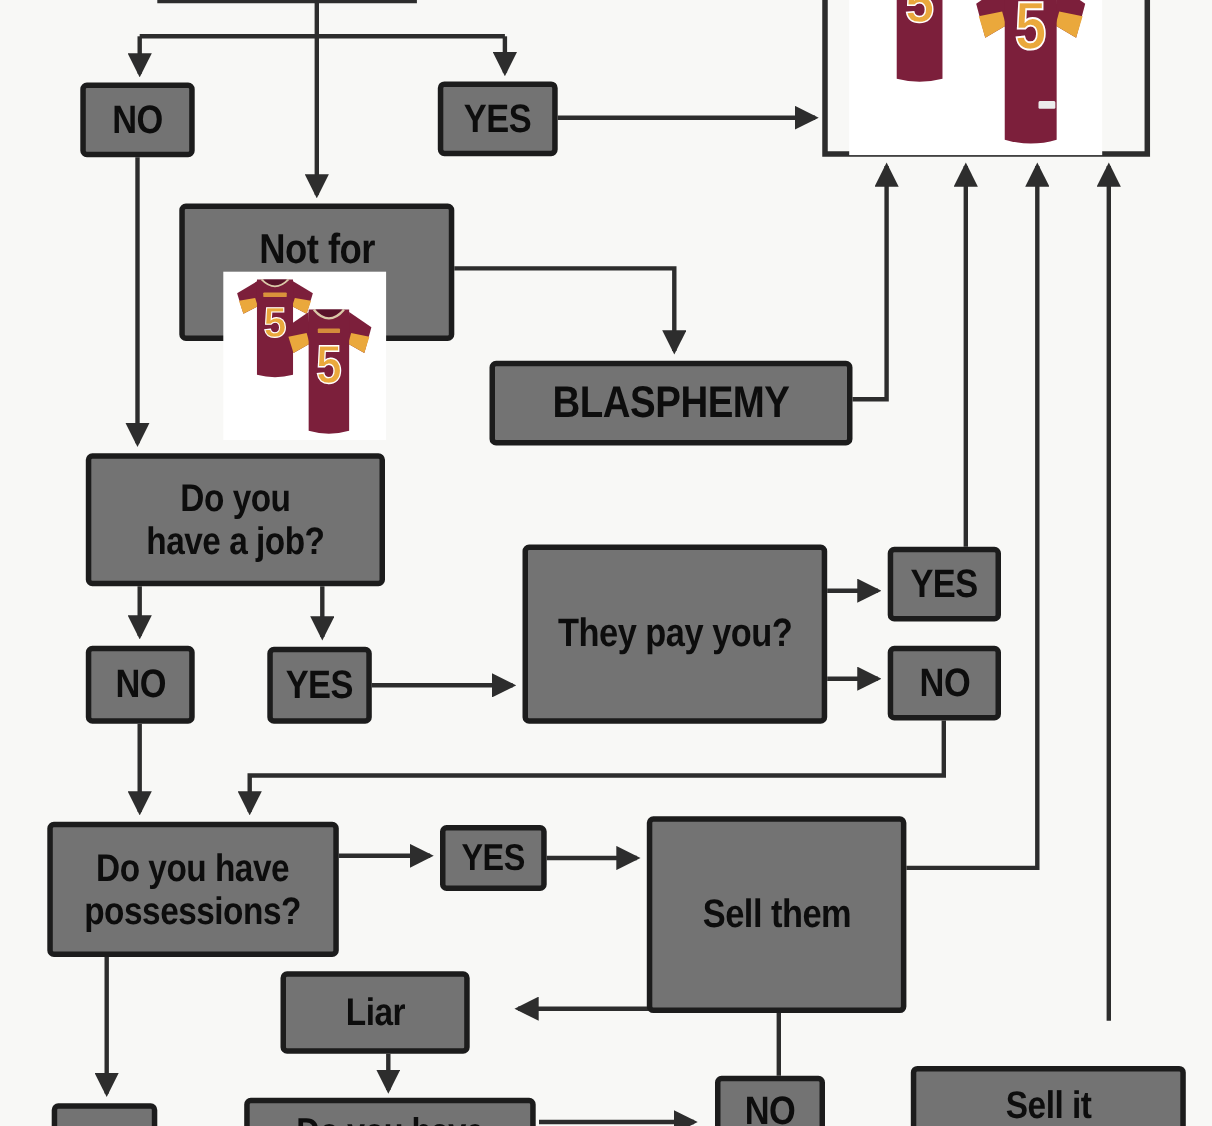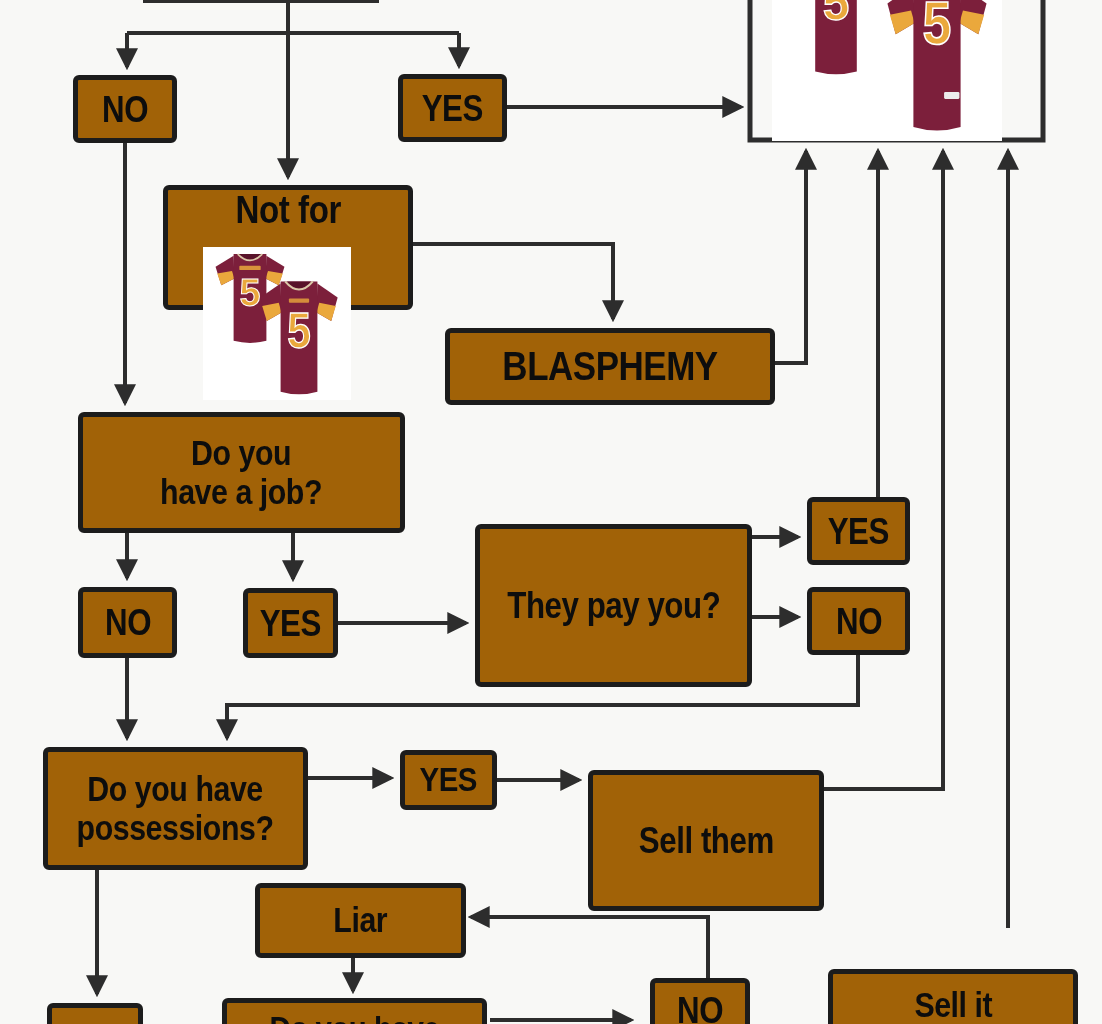--- a/index.html
+++ b/index.html
@@ -4,44 +4,44 @@
 <style>
   html,body{margin:0;padding:0;}
   body{
     width:1102px;height:1024px;position:relative;overflow:hidden;
     background:#f8f8f6;
     font-family:"Liberation Sans", sans-serif;
   }
   svg.wires{position:absolute;left:0;top:0;z-index:1;}
   .node{
     position:absolute;box-sizing:border-box;z-index:2;
-    background:#a16207;border:5px solid #1c1c1c;border-radius:6px;
+    background:#737373;border:5px solid #1c1c1c;border-radius:6px;
     display:flex;align-items:center;justify-content:center;
     color:#0d0d0d;font-weight:700;text-align:center;
   }
   .node .lbl{
     white-space:pre-line;line-height:1.12;letter-spacing:-.5px;
     display:inline-block;transform:scale(.92,1.06);
   }
   .top-align{align-items:flex-start;}
   
   #no-top       {left:73px;  top:75px;  width:104px; height:68px; font-size:34px;}
   #yes-top      {left:398px; top:74px;  width:109px; height:68px; font-size:34px;}
-  #not-for      {left:163px; top:185px; width:250px; height:125px; font-size:36px; padding-top:0;}
+  #not-for      {left:163px; top:185px; width:250px; height:125px; font-size:36px; padding-top:16px;}
   #blasphemy    {left:445px; top:328px; width:330px; height:77px; font-size:38px;text-align:right;}
-  #job          {left:78px;  top:412px; width:327px; height:121px; font-size:33px;}
+  #job          {left:78px;  top:412px; width:272px; height:121px; font-size:33px;}
   #job-no       {left:78px;  top:587px; width:99px;  height:71px; font-size:34px;}
   #job-yes      {left:243px; top:588px; width:95px;  height:70px; font-size:34px;}
-  #pay          {left:475px; top:495px; width:277px; height:163px; font-size:34px;margin-top:29px;}
+  #pay          {left:475px; top:495px; width:277px; height:163px; font-size:34px;}
   #pay-yes      {left:807px; top:497px; width:103px; height:68px; font-size:34px;}
   #pay-no       {left:807px; top:587px; width:103px; height:68px; font-size:34px;}
   #possessions  {left:43px;  top:747px; width:265px; height:123px; font-size:33px;}
   #poss-yes     {left:400px; top:750px; width:97px;  height:60px; font-size:32px;}
-  #sell-them    {left:588px; top:770px; width:236px; height:141px; font-size:34px;}
-  #liar         {left:255px; top:883px; width:211px; height:75px; font-size:33px;}
+  #sell-them    {left:588px; top:742px; width:236px; height:179px; font-size:34px;}
+  #liar         {left:255px; top:883px; width:172px; height:75px; font-size:33px;}
   #bottom-left  {left:47px;  top:1003px;width:96px;  height:70px;}
   #do-you-have  {left:222px; top:998px; width:265px; height:75px; font-size:32px; padding-top:8px;}
   #no-bottom    {left:650px; top:978px; width:100px; height:75px; font-size:34px; padding-top:8px;}
   #sell-it      {left:828px; top:928px; width:250px; height:72px; font-size:33px;margin-top:41px;}
   
   .jersey-pair{position:absolute;z-index:3;background:#ffffff;}
   #jersey-pair-small{left:203px;top:247px;width:148px;height:153px;}
   #jersey-pair-large{left:772px;top:-40px;width:230px;height:181px;overflow:hidden;}
   .jersey{position:absolute;--jp:#7c1f3b;--ja:#eaa83c;}
   #js-back {left:6px;  top:2px;  width:82px;  height:96px;}

